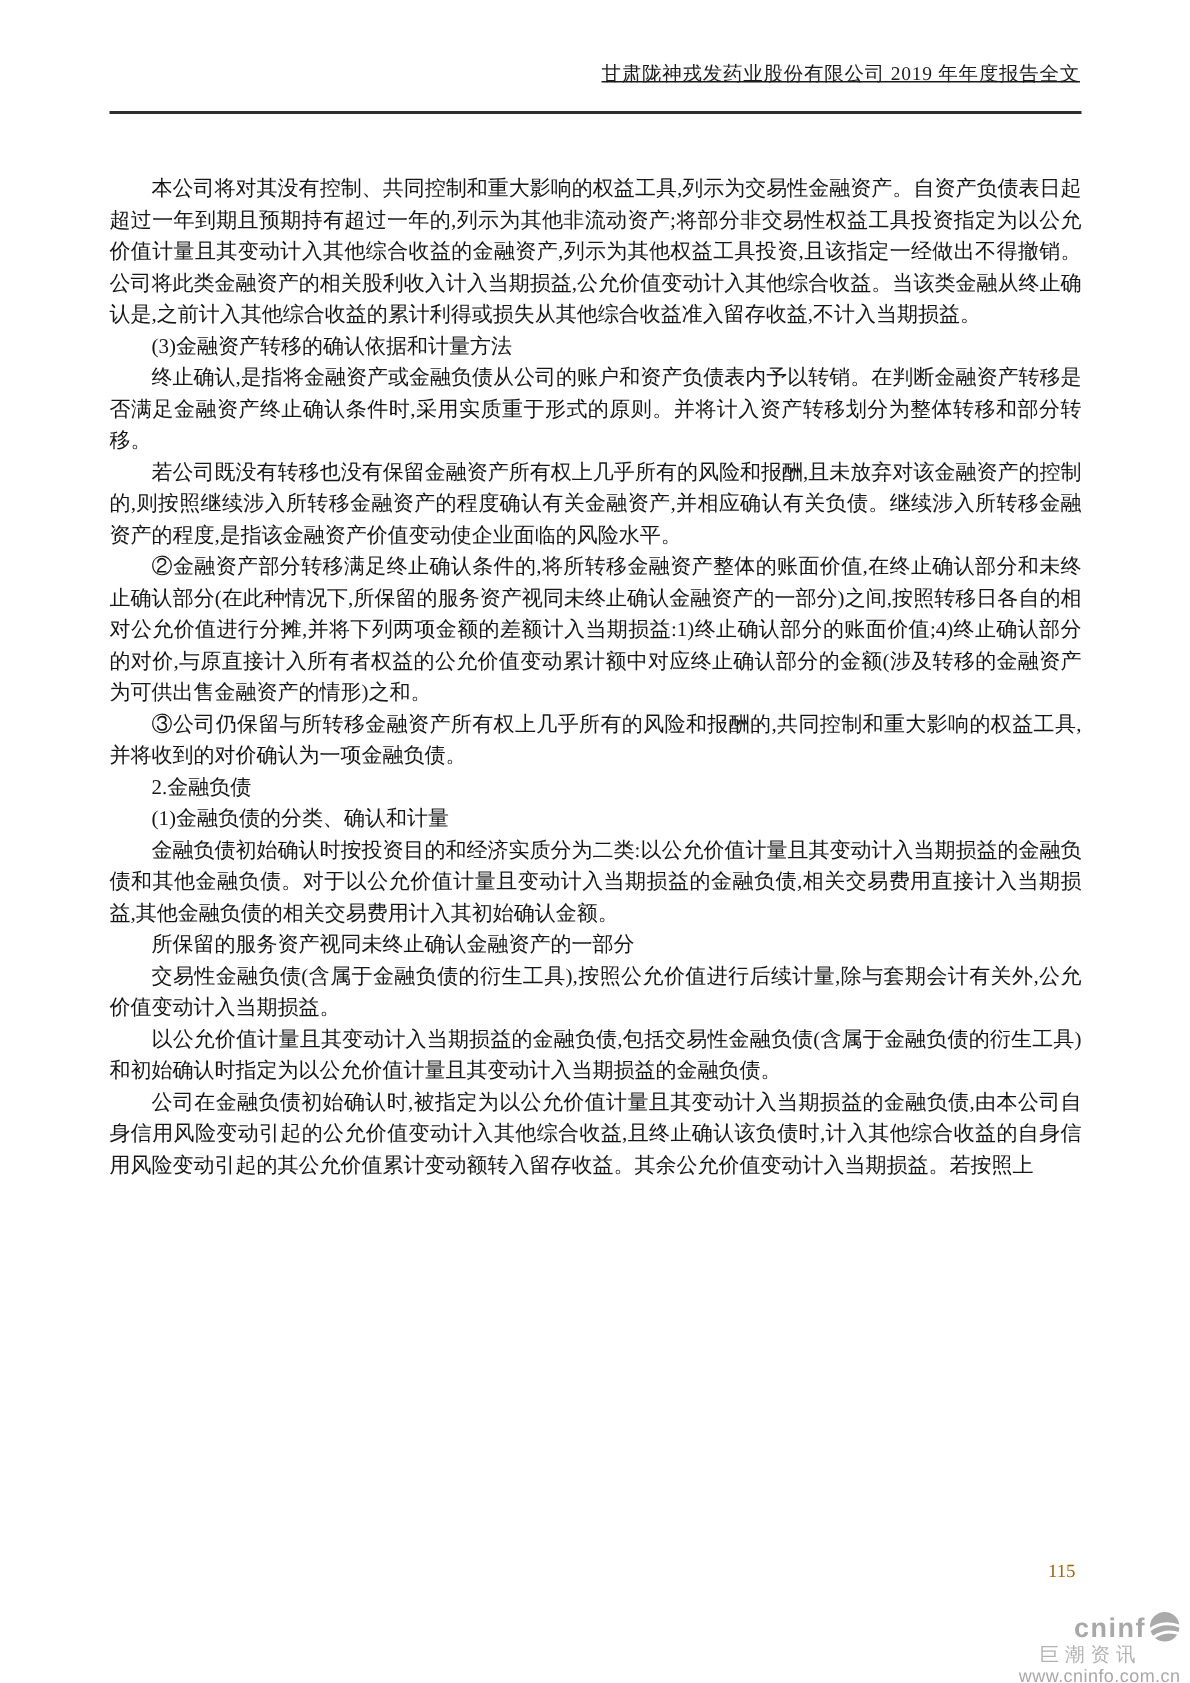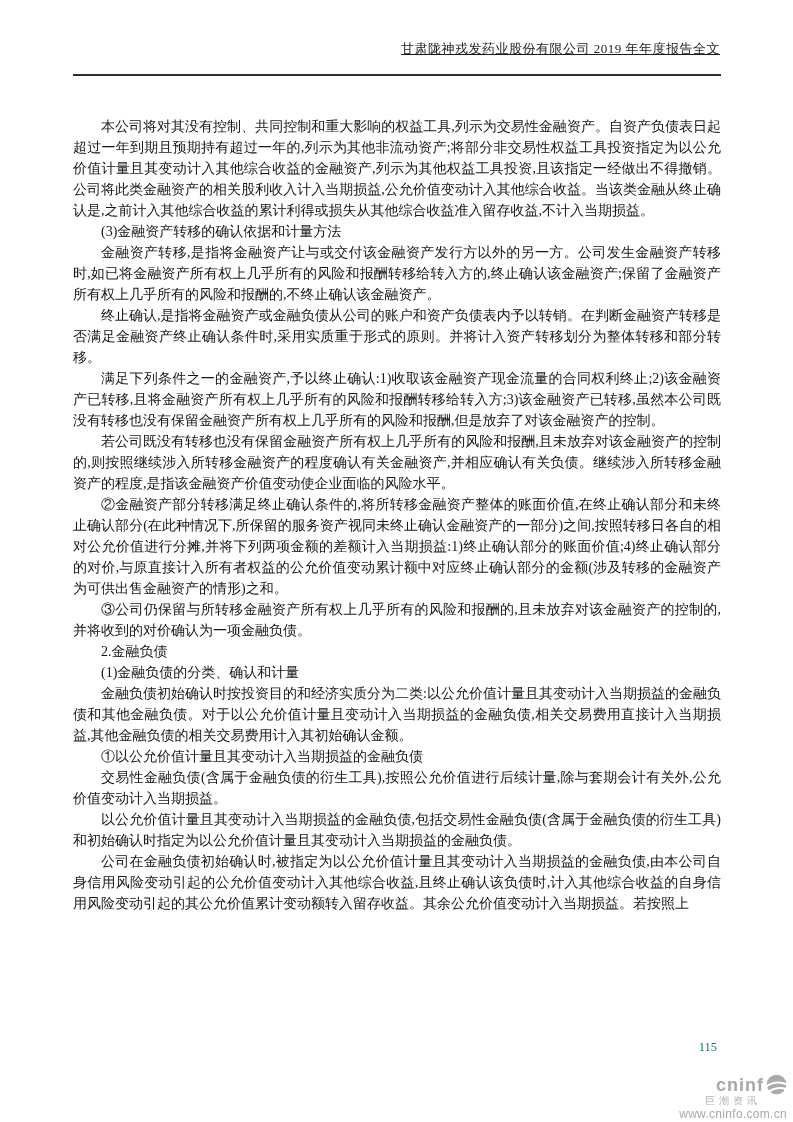--- a/index.html
+++ b/index.html
@@ -45,21 +45,21 @@
     line-height: 21px;
     text-align: justify;
     text-indent: 2em;
     word-break: break-all;
   }
   .page-number {
     position: absolute;
     top: 1040px;
     right: 76px;
     font-size: 12.5px;
-    color: #0f766e;
+    color: #a16207;
   }
   .watermark {
     position: absolute;
     top: 1074px;
     right: 6px;
     text-align: right;
     color: #a8a8a8;
     font-family: "Liberation Sans", "DejaVu Sans", sans-serif;
     line-height: 1;
     margin-left: 48px;
@@ -71,21 +71,21 @@
     gap: 2px;
   }
   .wm-brand {
     font-weight: bold;
     font-size: 18px;
     letter-spacing: 1px;
     color: #a8a8a8;
   }
   .wm-icon { display: inline-block; width: 21px; height: 21px; }
   .wm-caption {
-    font-size: 10px;
+    font-size: 13px;
     letter-spacing: 4px;
     margin: 1px 26px 2px 0;
     color: #b2b2b2;
   }
   .wm-url {
     font-size: 12px;
     letter-spacing: 0.3px;
     color: #a8a8a8;
   }
 </style>
@@ -93,30 +93,28 @@
 <body>
 
 <div class="page">
 
   <div class="header-title">甘肃陇神戎发药业股份有限公司 2019 年年度报告全文</div>
   <div class="header-rule"></div>
 
   <div class="doc-body">
     <p>本公司将对其没有控制、共同控制和重大影响的权益工具,列示为交易性金融资产。自资产负债表日起超过一年到期且预期持有超过一年的,列示为其他非流动资产;将部分非交易性权益工具投资指定为以公允价值计量且其变动计入其他综合收益的金融资产,列示为其他权益工具投资,且该指定一经做出不得撤销。公司将此类金融资产的相关股利收入计入当期损益,公允价值变动计入其他综合收益。当该类金融从终止确认是,之前计入其他综合收益的累计利得或损失从其他综合收益准入留存收益,不计入当期损益。</p>
     <p>(3)金融资产转移的确认依据和计量方法</p>
-    <p>金融资产转移,是指将金融资产让与或交付该金融资产发行方以外的另一方。公司发生金融资产转移时,如已将金融资产所有权上几乎所有的风险和报酬转移给转入方的,终止确认该金融资产;保留了金融资产所有权上几乎所有的风险和报酬的,不终止确认该金融资产。</p>
     <p>终止确认,是指将金融资产或金融负债从公司的账户和资产负债表内予以转销。在判断金融资产转移是否满足金融资产终止确认条件时,采用实质重于形式的原则。并将计入资产转移划分为整体转移和部分转移。</p>
-    <p>满足下列条件之一的金融资产,予以终止确认:1)收取该金融资产现金流量的合同权利终止;2)该金融资产已转移,且将金融资产所有权上几乎所有的风险和报酬转移给转入方;3)该金融资产已转移,虽然本公司既没有转移也没有保留金融资产所有权上几乎所有的风险和报酬,但是放弃了对该金融资产的控制。</p>
     <p>若公司既没有转移也没有保留金融资产所有权上几乎所有的风险和报酬,且未放弃对该金融资产的控制的,则按照继续涉入所转移金融资产的程度确认有关金融资产,并相应确认有关负债。继续涉入所转移金融资产的程度,是指该金融资产价值变动使企业面临的风险水平。</p>
     <p>②金融资产部分转移满足终止确认条件的,将所转移金融资产整体的账面价值,在终止确认部分和未终止确认部分(在此种情况下,所保留的服务资产视同未终止确认金融资产的一部分)之间,按照转移日各自的相对公允价值进行分摊,并将下列两项金额的差额计入当期损益:1)终止确认部分的账面价值;4)终止确认部分的对价,与原直接计入所有者权益的公允价值变动累计额中对应终止确认部分的金额(涉及转移的金融资产为可供出售金融资产的情形)之和。</p>
-    <p>③公司仍保留与所转移金融资产所有权上几乎所有的风险和报酬的,且未放弃对该金融资产的控制的,并将收到的对价确认为一项金融负债。</p>
+    <p>③公司仍保留与所转移金融资产所有权上几乎所有的风险和报酬的,共同控制和重大影响的权益工具,并将收到的对价确认为一项金融负债。</p>
     <p>2.金融负债</p>
     <p>(1)金融负债的分类、确认和计量</p>
     <p>金融负债初始确认时按投资目的和经济实质分为二类:以公允价值计量且其变动计入当期损益的金融负债和其他金融负债。对于以公允价值计量且变动计入当期损益的金融负债,相关交易费用直接计入当期损益,其他金融负债的相关交易费用计入其初始确认金额。</p>
-    <p>①以公允价值计量且其变动计入当期损益的金融负债</p>
+    <p>所保留的服务资产视同未终止确认金融资产的一部分</p>
     <p>交易性金融负债(含属于金融负债的衍生工具),按照公允价值进行后续计量,除与套期会计有关外,公允价值变动计入当期损益。</p>
     <p>以公允价值计量且其变动计入当期损益的金融负债,包括交易性金融负债(含属于金融负债的衍生工具)和初始确认时指定为以公允价值计量且其变动计入当期损益的金融负债。</p>
     <p>公司在金融负债初始确认时,被指定为以公允价值计量且其变动计入当期损益的金融负债,由本公司自身信用风险变动引起的公允价值变动计入其他综合收益,且终止确认该负债时,计入其他综合收益的自身信用风险变动引起的其公允价值累计变动额转入留存收益。其余公允价值变动计入当期损益。若按照上</p>
   </div>
 
   <div class="page-number">115</div>
 
   <div class="watermark">
     <div class="wm-row">
       <span class="wm-brand">cninf</span>

